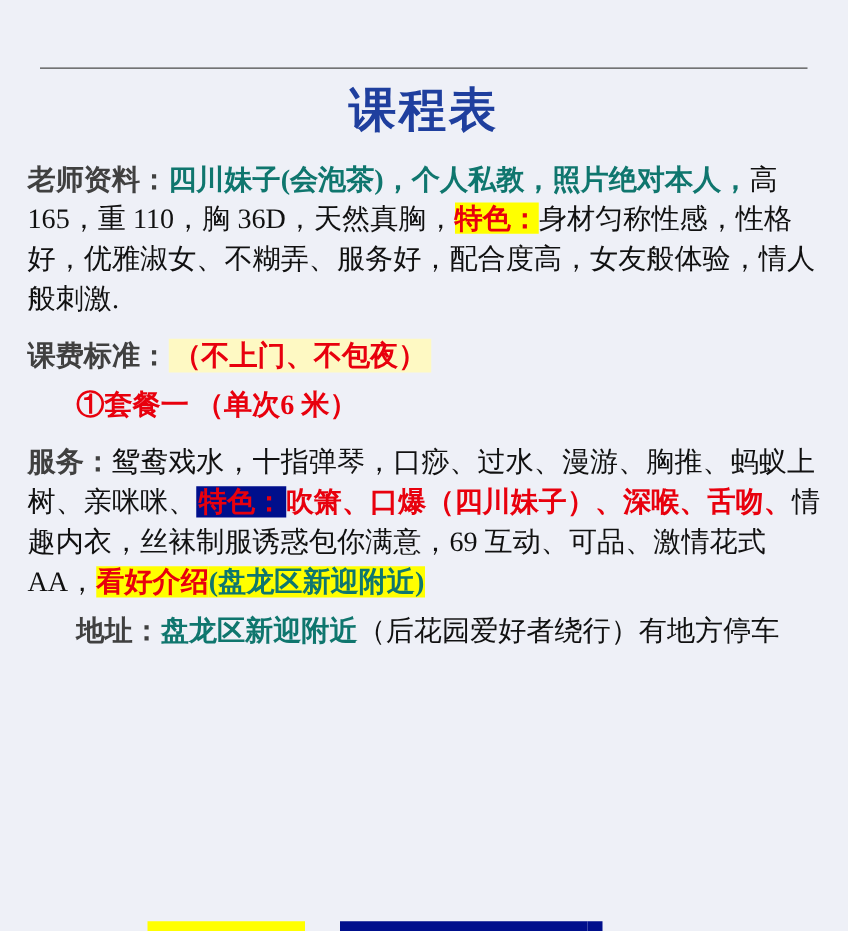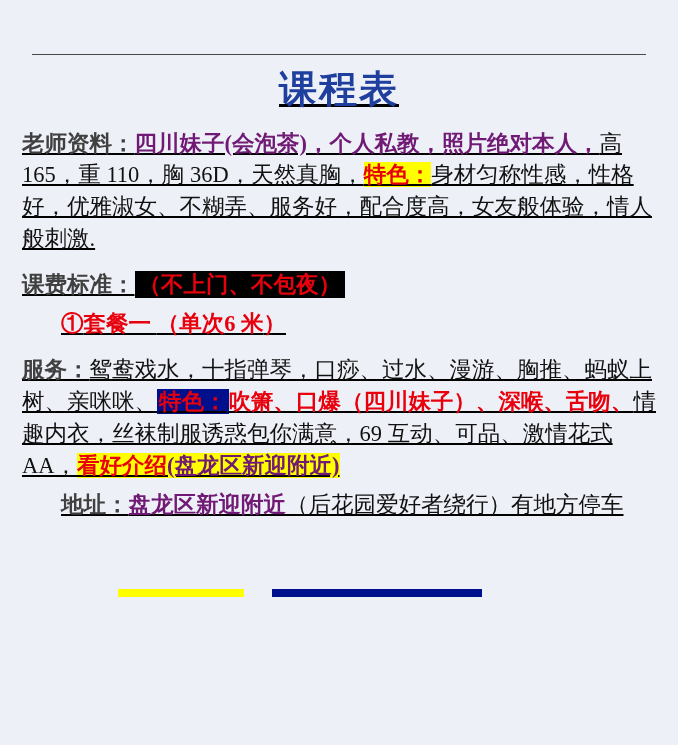--- a/index.html
+++ b/index.html
@@ -9,24 +9,23 @@
   body {
     width: 678px;
     height: 745px;
     background: #eef0f7;
     font-family: "Liberation Serif", serif;
     overflow: hidden;
   }
   .page {
     position: relative;
     width: 678px;
-    height: 597px;
+    height: 745px;
     box-sizing: border-box;
     padding: 0 22px;
-    text-decoration: underline;
   }
   .top-rule {
     position: absolute;
     left: 32px;
     right: 32px;
     top: 54px;
     height: 0;
     border-top: 1px solid #4a4a4a;
   }
   .title {
@@ -51,37 +50,37 @@
   }
   .para.tight {
     margin-top: 7px;
     margin-left: 39px;
   }
   .label-red {
     color: #404040;
     font-weight: bold;
   }
   .blue-bold {
-    color: #701a75;
+    color: #0f766e;
     font-weight: bold;
   }
   .red-bold {
     color: #e8000d;
     font-weight: bold;
   }
   .hl-yellow {
     background: #ffff00;
   }
   .hl-yellow-red {
     background: #ffff00;
     color: #e8000d;
     font-weight: bold;
   }
   .navy-box {
-    background: #000000;
+    background: #fef9c3;
     color: #e8000d;
     font-weight: bold;
     padding: 1px 4px;
   }
   .navy-box-inline {
     background: #000f8c;
     color: #e8000d;
     font-weight: bold;
     padding: 0 2px;
   }

